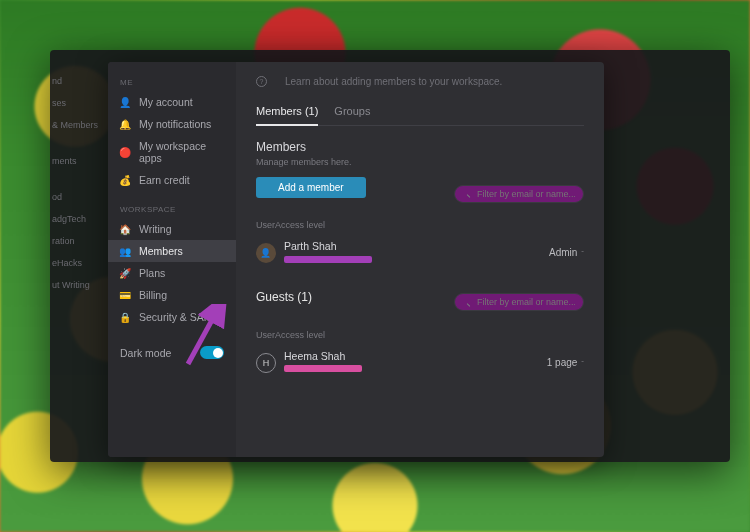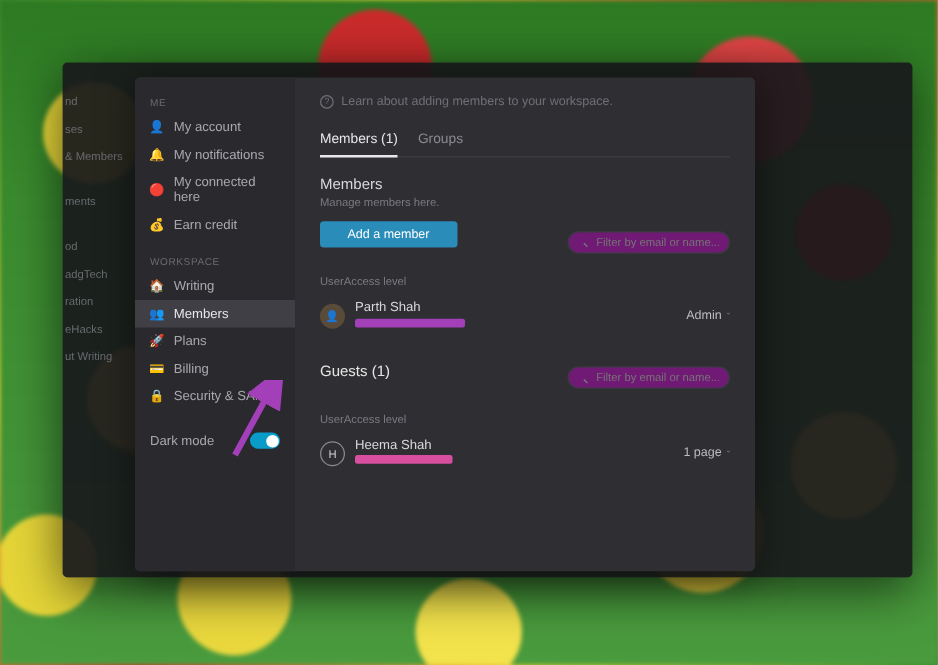--- a/index.html
+++ b/index.html
@@ -113,21 +113,21 @@
     border-radius: 50%;
   }
   .main {
     flex: 1;
     padding: 14px 20px;
     overflow: hidden;
   }
   .info-banner {
     display: flex;
     align-items: flex-start;
-    gap: 6px;
+    gap: 18px;
     color: #6f6f76;
     font-size: 10px;
     padding-bottom: 18px;
   }
   .info-icon {
     width: 11px; height: 11px;
     border: 1px solid #6f6f76;
     border-radius: 50%;
     display: inline-flex;
     align-items: center; justify-content: center;
@@ -298,21 +298,21 @@
     <div class="nav-item">
       <span class="nav-icon">👤</span>
       <span>My account</span>
     </div>
     <div class="nav-item">
       <span class="nav-icon">🔔</span>
       <span>My notifications</span>
     </div>
     <div class="nav-item">
       <span class="nav-icon">🔴</span>
-      <span>My connected here</span>
+      <span>My workspace apps</span>
     </div>
     <div class="nav-item">
       <span class="nav-icon">💰</span>
       <span>Earn credit</span>
     </div>
 
     <div class="section-label" style="margin-top:8px">WORKSPACE</div>
 
     <div class="nav-item">
       <span class="nav-icon">🏠</span>

